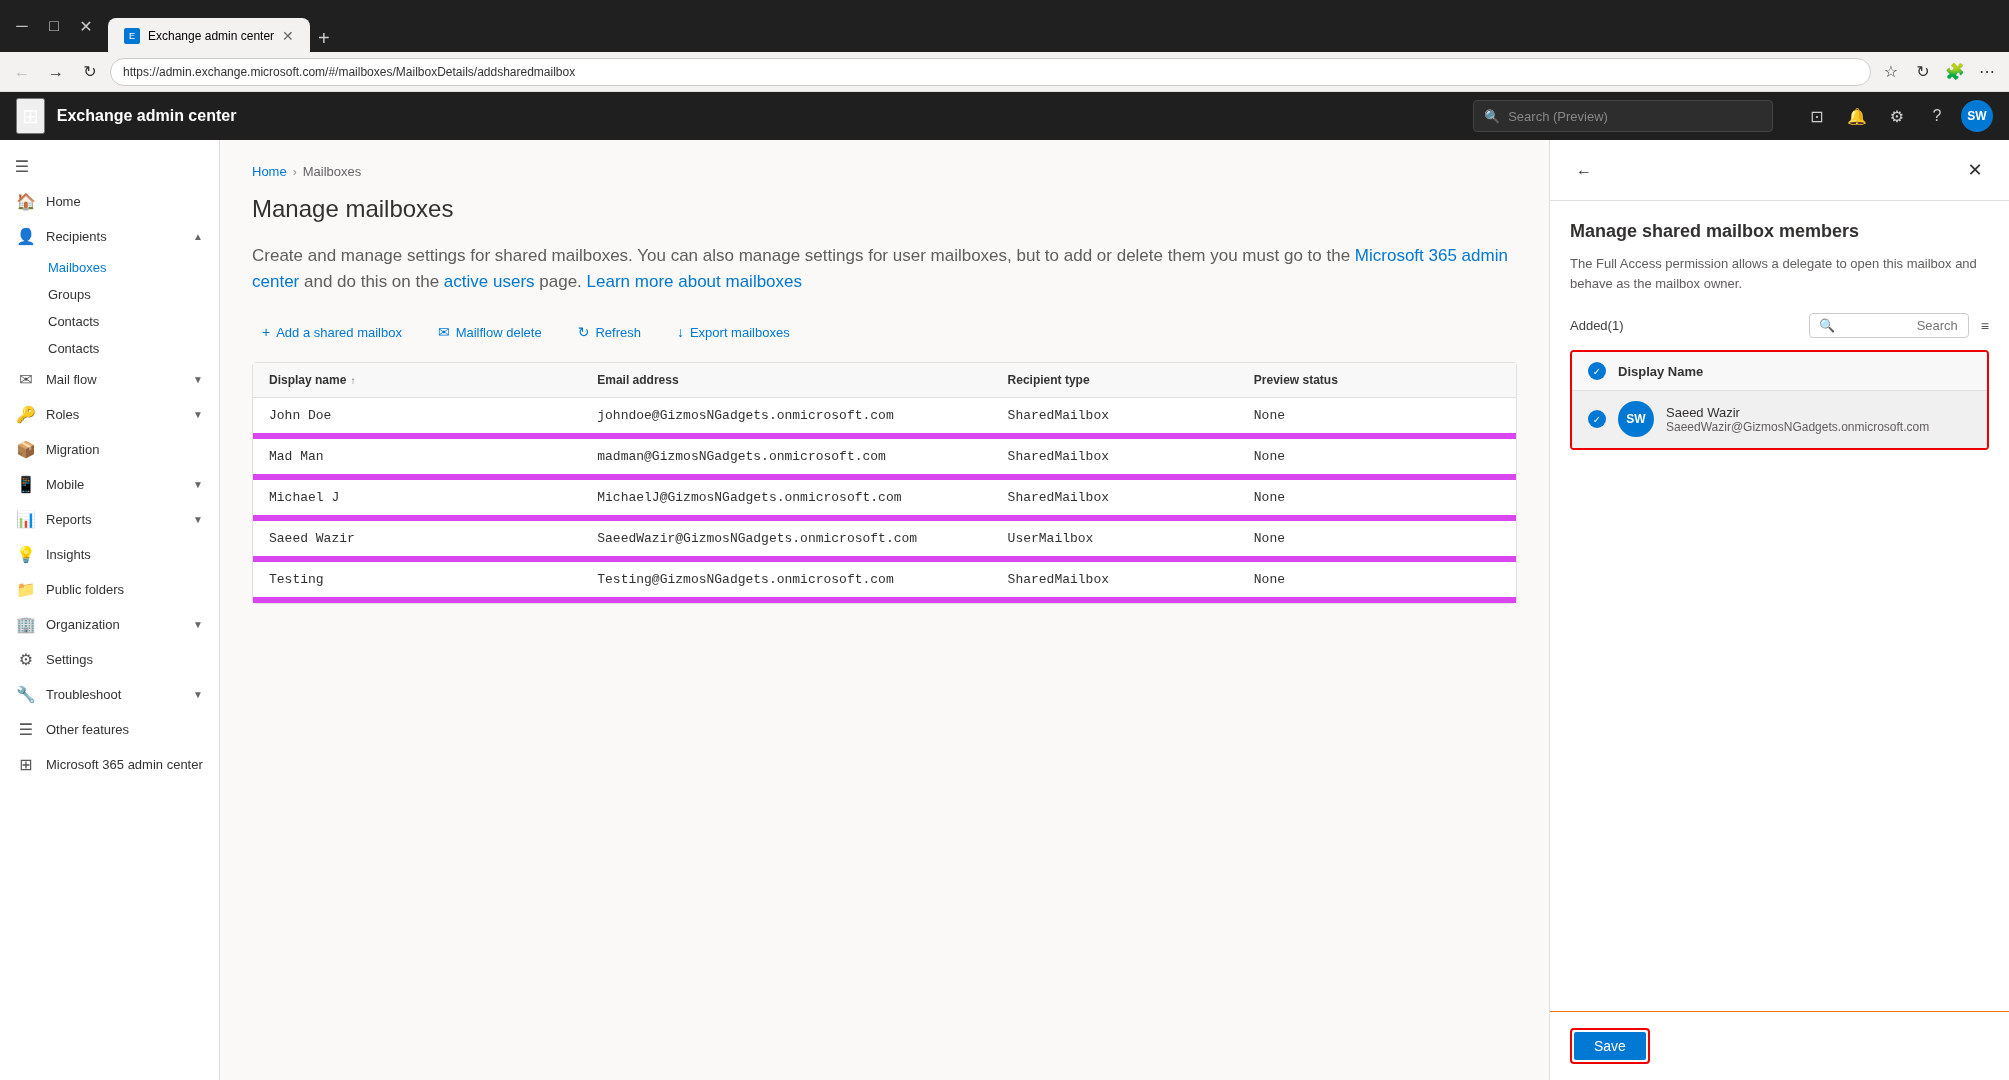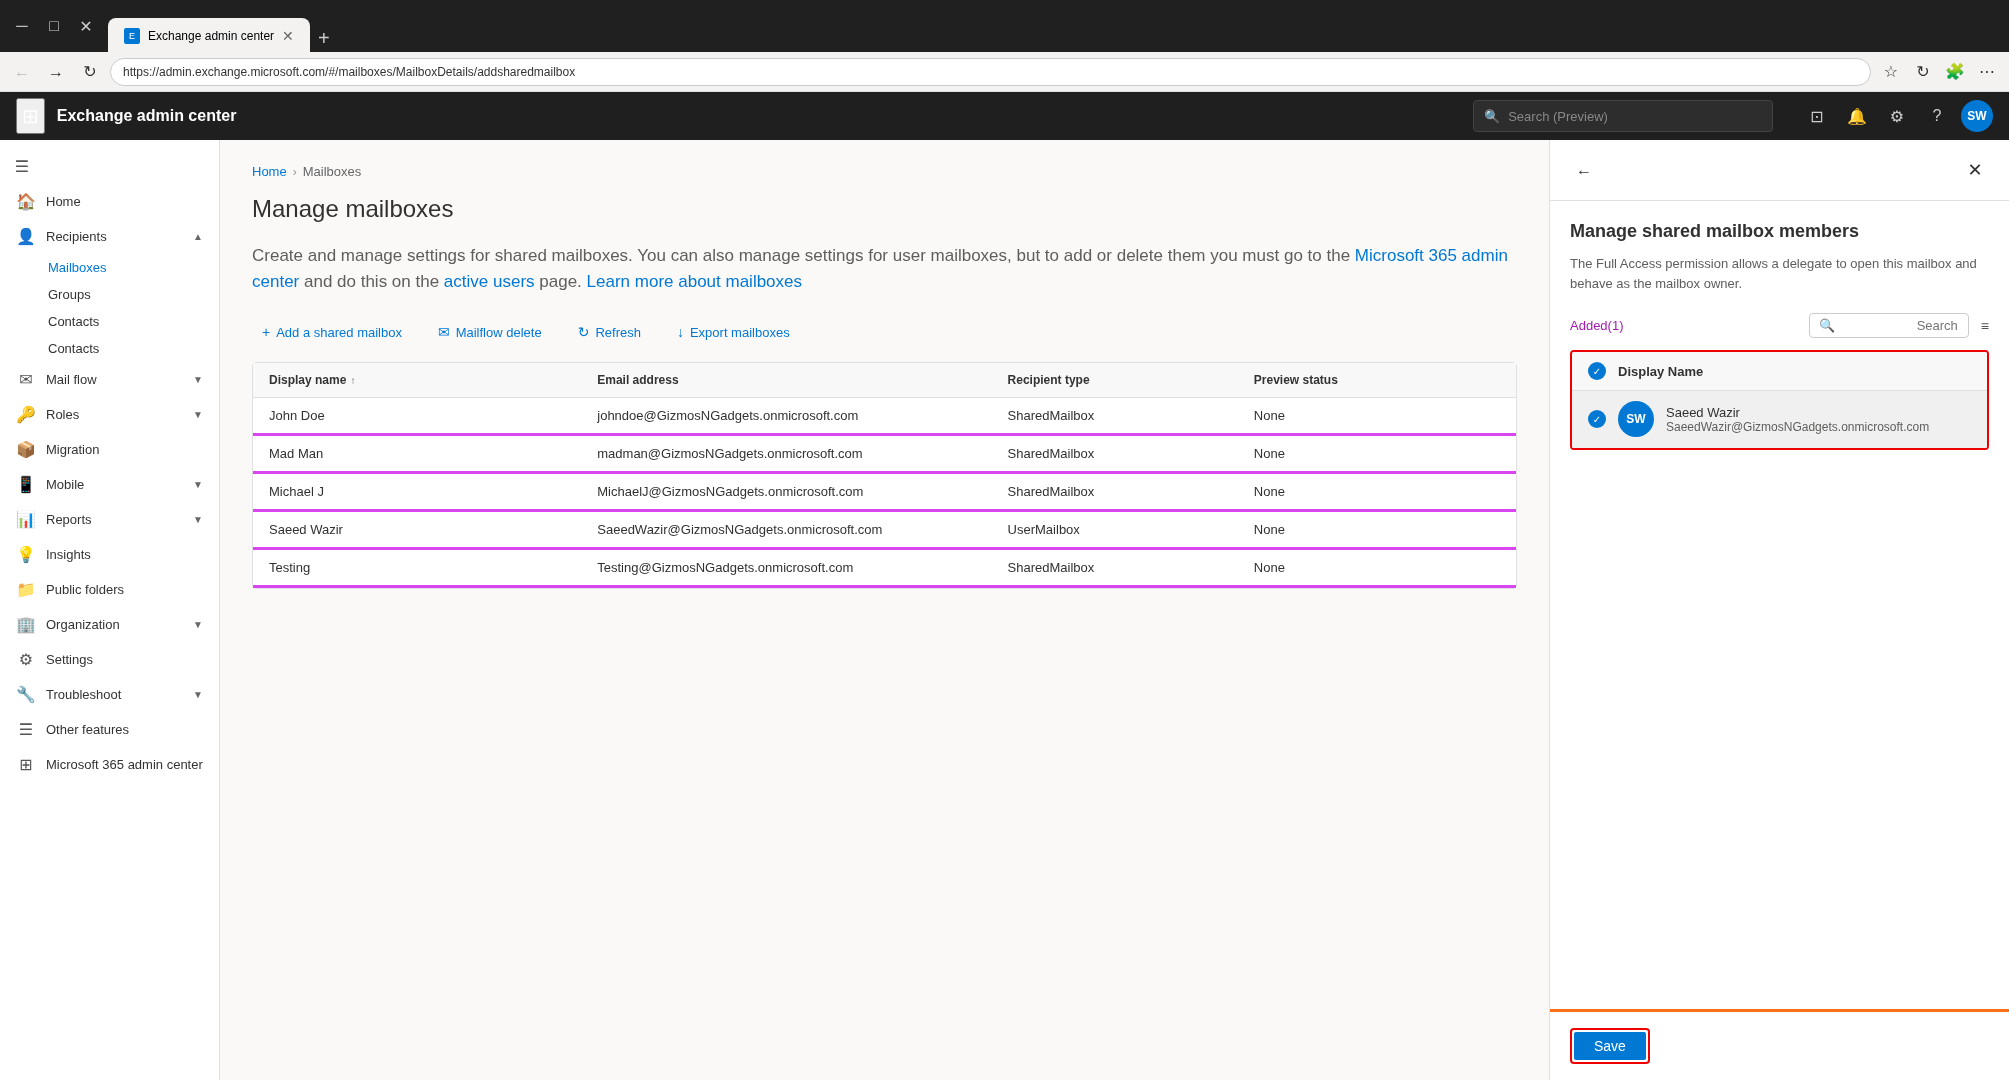--- a/index.html
+++ b/index.html
@@ -119,21 +119,21 @@
       border: none; background: transparent; cursor: pointer;
       color: #0078d4; font-size: 13px; border-radius: 4px;
     }
     .toolbar-btn-icon { font-size: 14px; }
 
     
     .table-container { background: white; border: 1px solid #e0e0e0; border-radius: 4px; }
     .table-header { display: grid; grid-template-columns: 2fr 2.5fr 1.5fr 1.5fr; padding: 10px 16px; border-bottom: 1px solid #e0e0e0; background: #f8f8f8; }
     .table-header-cell { font-size: 12px; font-weight: 600; color: #333; display: flex; align-items: center; gap: 4px; }
     .sort-icon { font-size: 10px; color: #666; }
-    .table-row { display: grid; grid-template-columns: 2fr 2.5fr 1.5fr 1.5fr; padding: 10px 16px; border-bottom: 3px solid #d946ef; }
+    .table-row { display: grid; grid-template-columns: 2fr 2.5fr 1.5fr 1.5fr; padding: 10px 16px; border-bottom: 6px solid #d946ef; font-family: Liberation Mono, monospace; }
     .table-cell { font-size: 13px; color: #323130; }
 
     
     .right-panel {
       width: 460px;
       background: #fff;
       border-left: 1px solid #e0e0e0;
       display: flex;
       flex-direction: column;
       flex-shrink: 0;
@@ -148,42 +148,42 @@
     }
     .panel-back-btn { width: 28px; height: 28px; border: none; background: transparent; cursor: pointer; color: #333; font-size: 16px; display: flex; align-items: center; justify-content: center; border-radius: 4px; }
     .panel-close-btn { width: 28px; height: 28px; border: none; background: transparent; cursor: pointer; color: #333; font-size: 18px; display: flex; align-items: center; justify-content: center; border-radius: 4px; }
 
     .panel-body { flex: 1; padding: 20px; overflow-y: auto; display: flex; flex-direction: column; }
     .panel-title { font-size: 18px; font-weight: 600; color: #323130; margin-bottom: 12px; }
     .panel-description { font-size: 13px; color: #605e5c; margin-bottom: 20px; line-height: 1.5; }
 
     
     .panel-search-row { display: flex; align-items: center; justify-content: space-between; margin-bottom: 12px; }
-    .panel-added-label { font-size: 13px; color: #a21caf; font-weight: 500; }
+    .panel-added-label { font-size: 13px; color: #404040; font-weight: 500; }
     .panel-search-box { display: flex; align-items: center; gap: 6px; border: 1px solid #ccc; border-radius: 4px; padding: 4px 10px; width: 160px; }
     .panel-search-box input { border: none; outline: none; font-size: 13px; color: #333; width: 100%; text-align: right; }
     .panel-filter-icon { font-size: 14px; color: #555; cursor: pointer; margin-left: 4px; }
 
     
     .members-list { border: 2.5px solid #e00; border-radius: 4px; overflow: hidden; }
     .members-header { display: flex; align-items: center; padding: 10px 16px; background: #f8f8f8; border-bottom: 1px solid #e0e0e0; }
     .members-header-checkbox { width: 18px; height: 18px; border-radius: 50%; background: #0078d4; display: flex; align-items: center; justify-content: center; margin-right: 12px; }
     .members-header-checkbox::after { content: '✓'; color: white; font-size: 10px; }
     .members-header-label { font-size: 13px; font-weight: 600; color: #333; }
 
     .member-row { display: flex; align-items: center; padding: 10px 16px; border-bottom: 1px solid #f0f0f0; background: #f0f0f0; }
     .member-checkbox { width: 18px; height: 18px; border-radius: 50%; background: #0078d4; display: flex; align-items: center; justify-content: center; margin-right: 12px; flex-shrink: 0; }
     .member-checkbox::after { content: '✓'; color: white; font-size: 10px; }
     .member-avatar { width: 36px; height: 36px; background: #0078d4; border-radius: 50%; display: flex; align-items: center; justify-content: center; color: white; font-size: 12px; font-weight: 600; margin-right: 12px; flex-shrink: 0; }
     .member-info { flex: 1; }
     .member-name { font-size: 13px; font-weight: 500; color: #323130; }
     .member-email { font-size: 12px; color: #605e5c; }
 
     
-    .panel-footer { padding: 16px 20px; border-top: 3px solid #f97316; display: flex; align-items: flex-start; }
+    .panel-footer { padding: 16px 20px; border-top: 1px solid #f97316; display: flex; align-items: flex-start; }
     .save-btn-wrapper { border: 2px solid #e00; border-radius: 4px; padding: 2px; display: inline-flex; }
     .save-btn {
       background: #0078d4; color: white; border: none; border-radius: 2px;
       padding: 6px 20px; font-size: 14px; cursor: pointer; font-weight: 500;
     }
   </style>
 </head>
 <body>
 
 <div class="browser-chrome">

